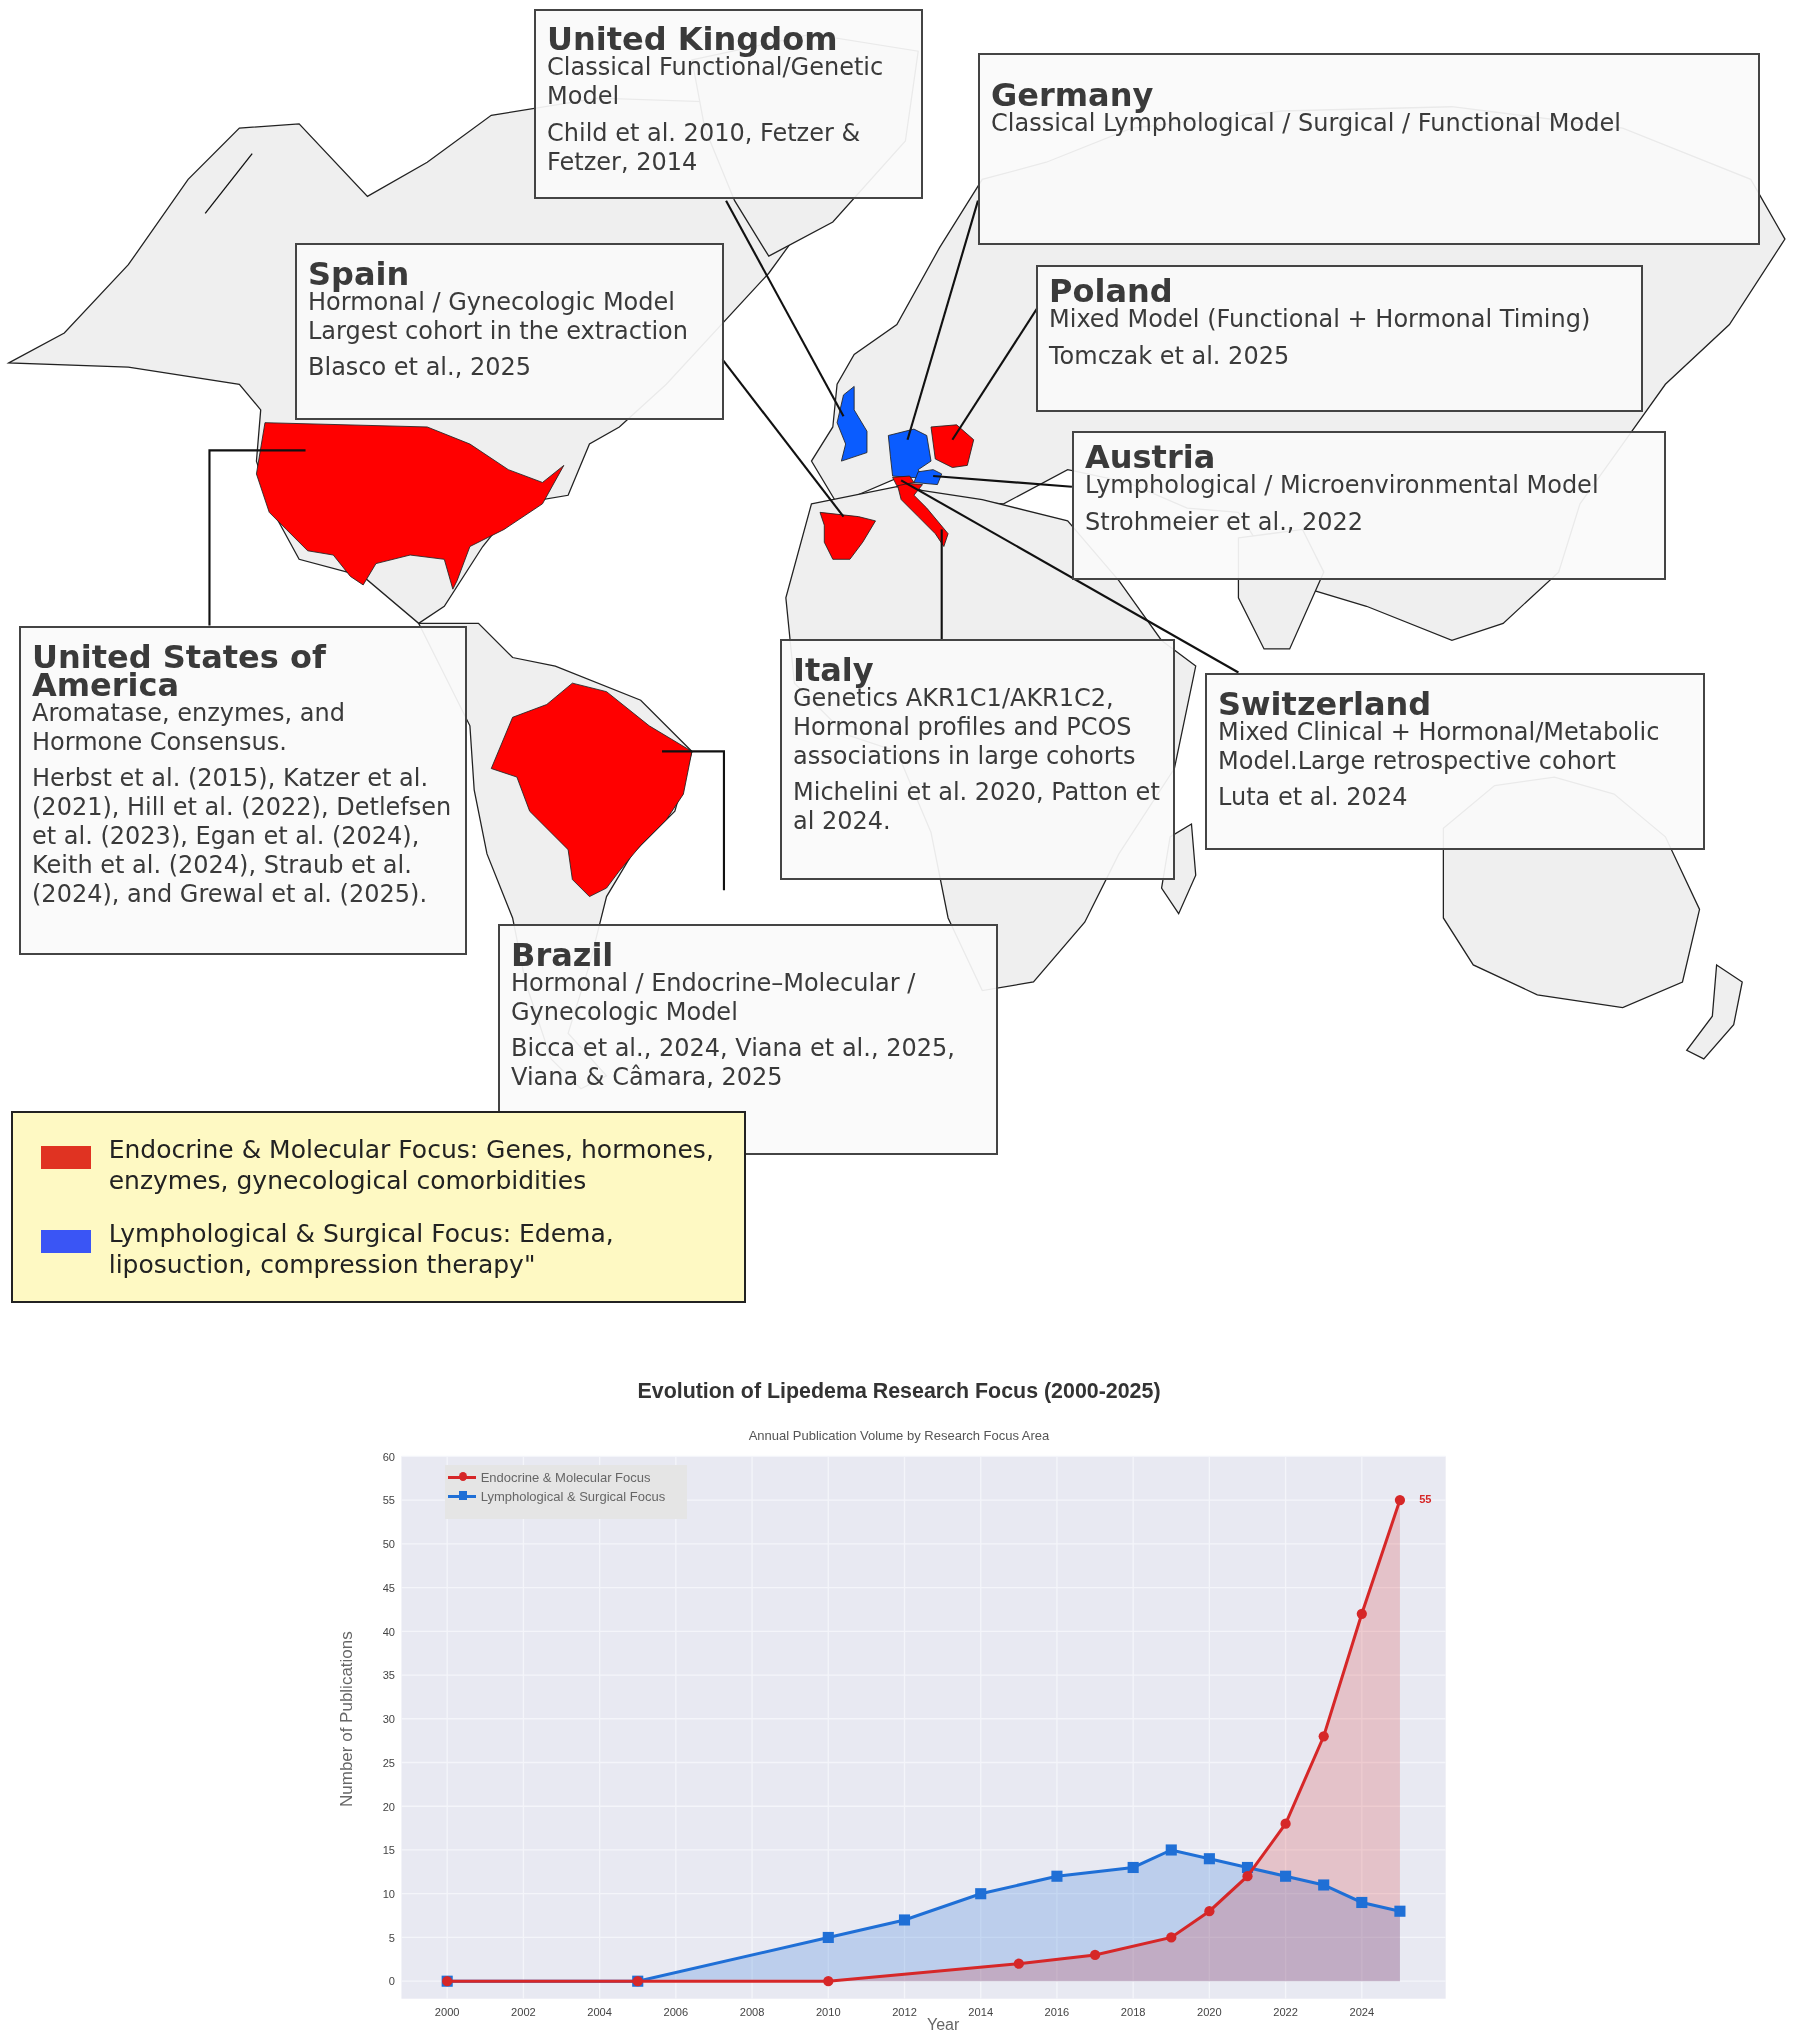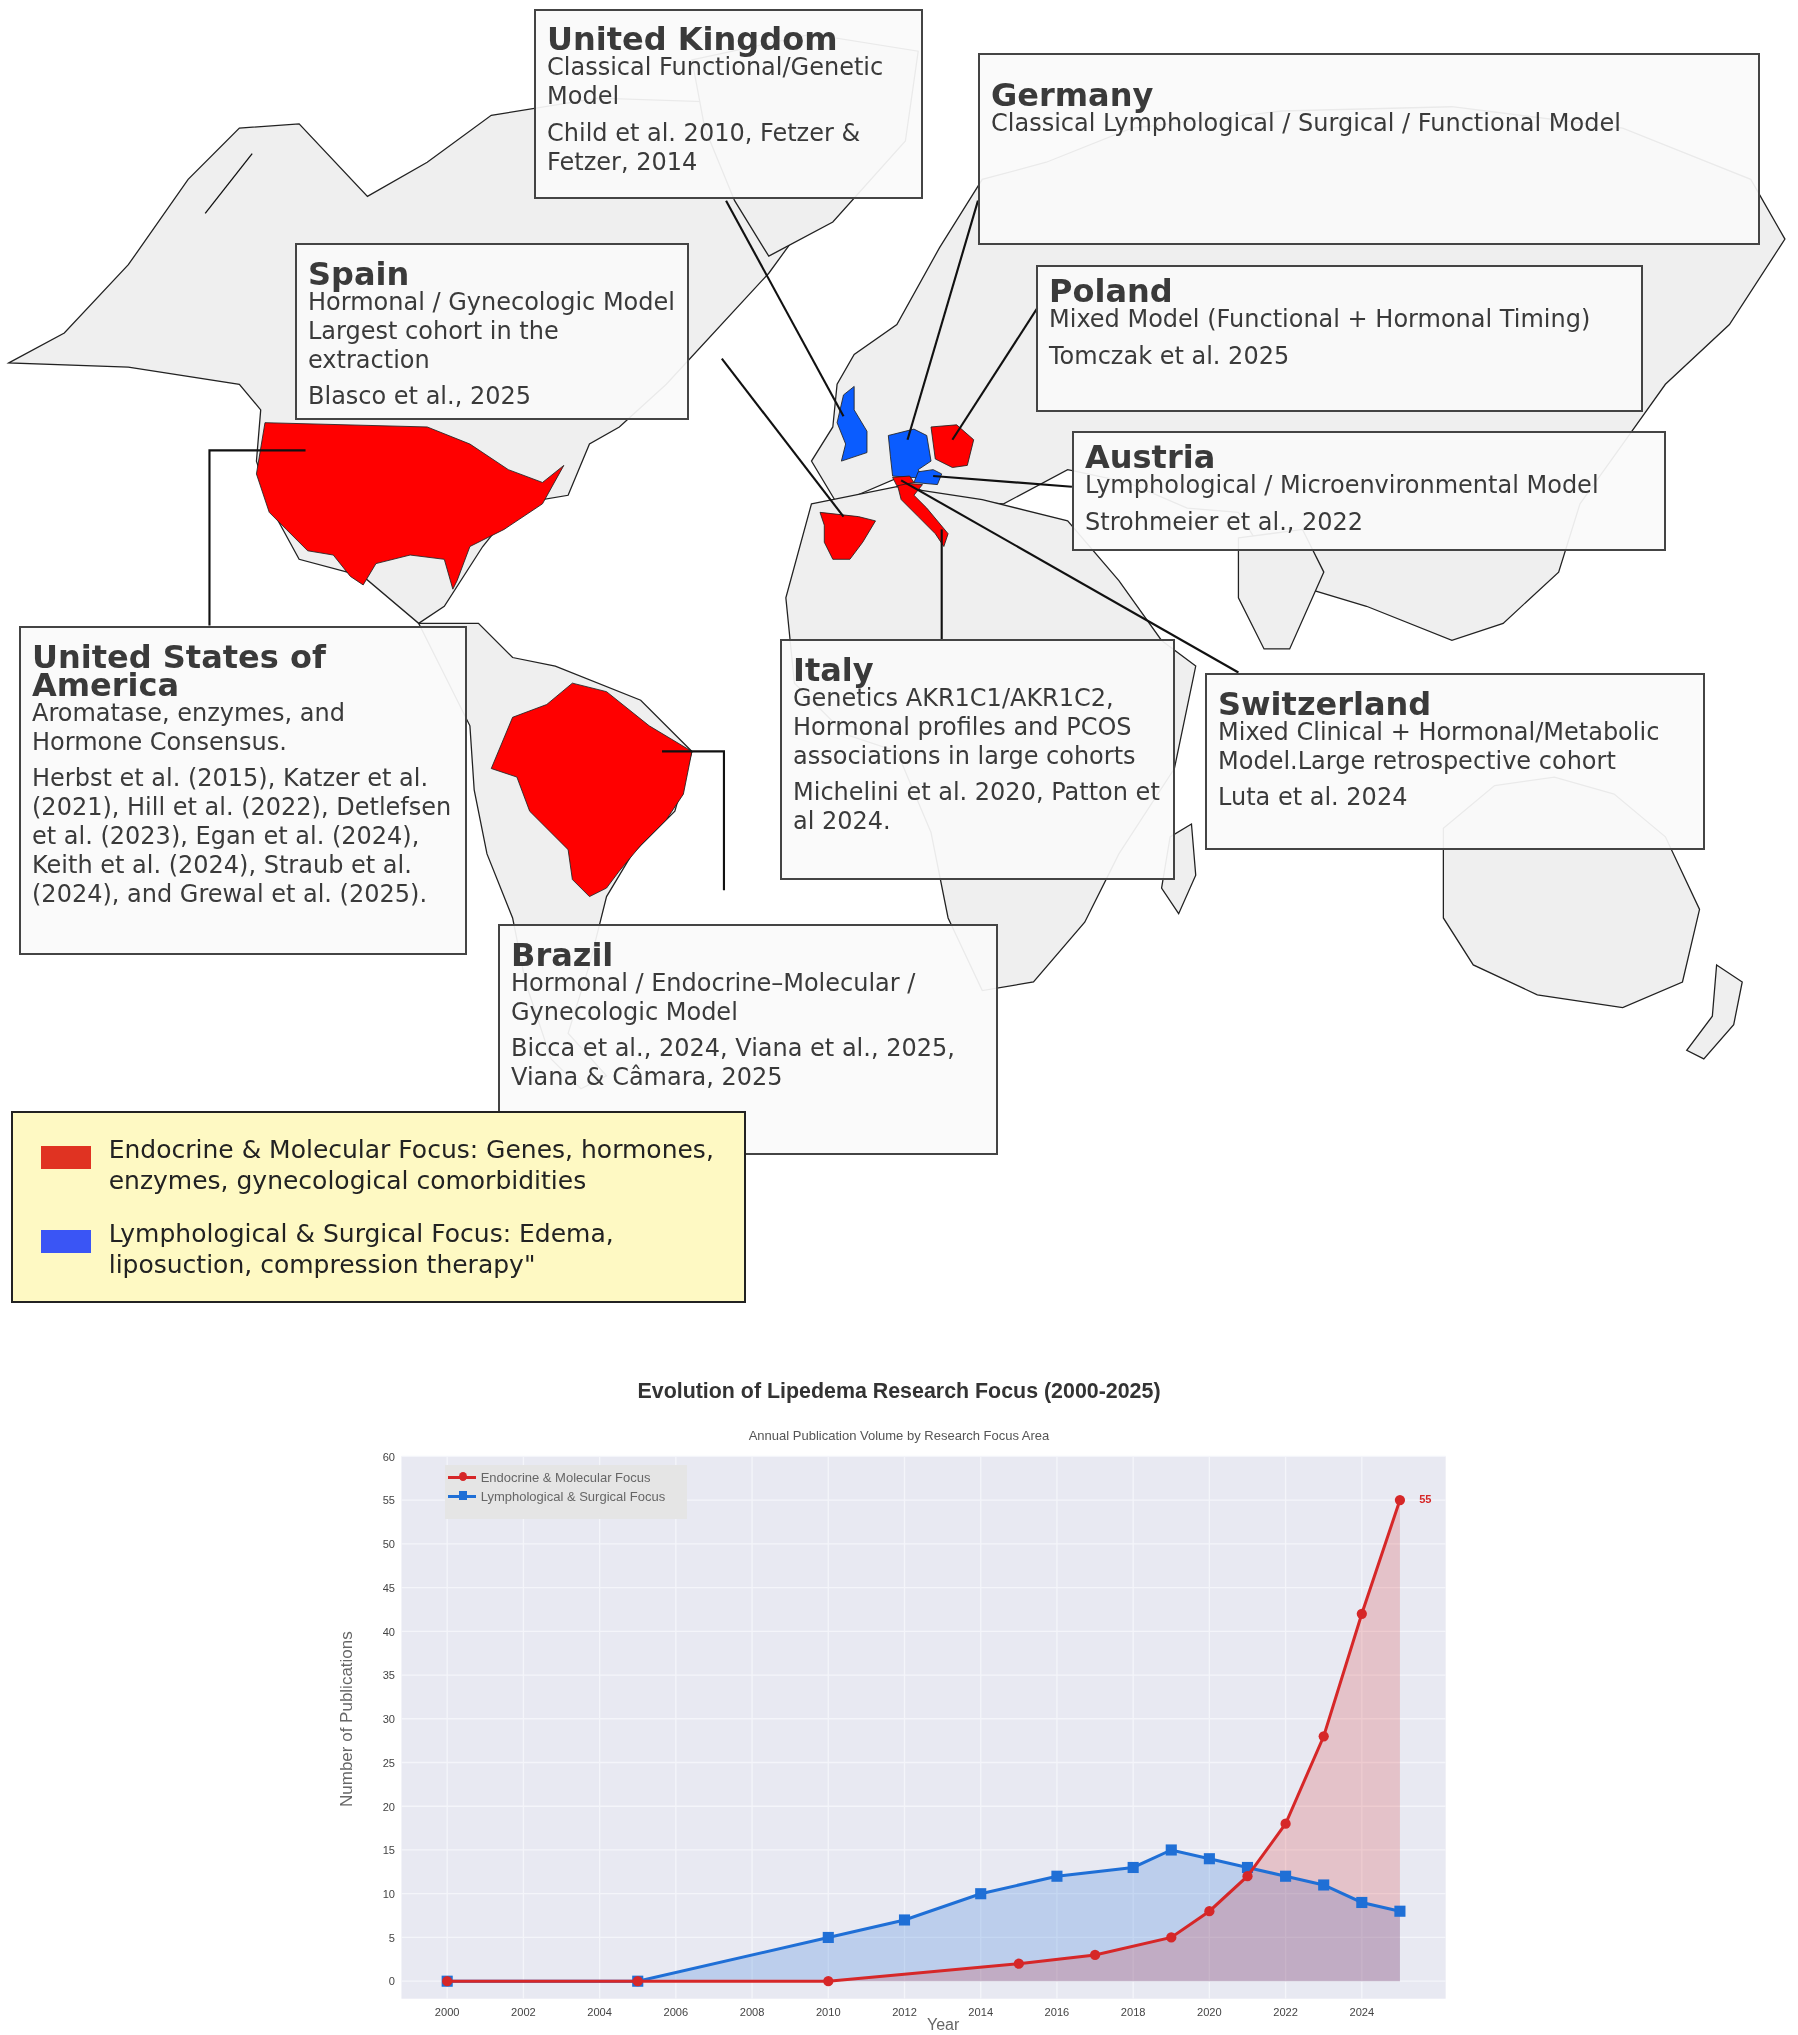--- a/index.html
+++ b/index.html
@@ -80,32 +80,32 @@
   <div class="callout" style="left:534px;top:8.5px;width:389px;height:190px;">
     <span class="country">United Kingdom</span>
     <span class="model">Classical Functional/Genetic
 Model</span>
     <span class="refs">Child et al. 2010, Fetzer &amp; Fetzer, 2014</span>
   </div>
   <div class="callout" style="left:978px;top:53px;width:782px;height:192px;padding-top:26px;">
     <span class="country">Germany</span>
     <span class="model">Classical Lymphological / Surgical / Functional Model</span>
   </div>
-  <div class="callout" style="left:295px;top:243px;width:394px;height:177px;">
+  <div class="callout" style="left:295px;top:243px;width:429px;height:177px;">
     <span class="country">Spain</span>
     <span class="model">Hormonal / Gynecologic Model
 Largest cohort in the extraction</span>
     <span class="refs">Blasco et al., 2025</span>
   </div>
   <div class="callout" style="left:1036px;top:265px;width:607px;height:147px;padding-top:10.3px;">
     <span class="country">Poland</span>
     <span class="model">Mixed Model (Functional + Hormonal Timing)</span>
     <span class="refs">Tomczak et al. 2025</span>
   </div>
-  <div class="callout" style="left:1072px;top:431px;width:594px;height:120px;padding-top:10.3px;">
+  <div class="callout" style="left:1072px;top:431px;width:594px;height:149px;padding-top:10.3px;">
     <span class="country">Austria</span>
     <span class="model">Lymphological / Microenvironmental Model</span>
     <span class="refs">Strohmeier et al., 2022</span>
   </div>
   <div class="callout" style="left:19px;top:626px;width:448px;height:329px;">
     <span class="country">United States of America</span>
     <span class="model">Aromatase, enzymes, and
 Hormone Consensus.</span>
     <span class="refs">Herbst et al. (2015), Katzer et al. (2021), Hill et al. (2022), Detlefsen et al. (2023), Egan et al. (2024), Keith et al. (2024), Straub et al. (2024), and Grewal et al. (2025).</span>
   </div>

